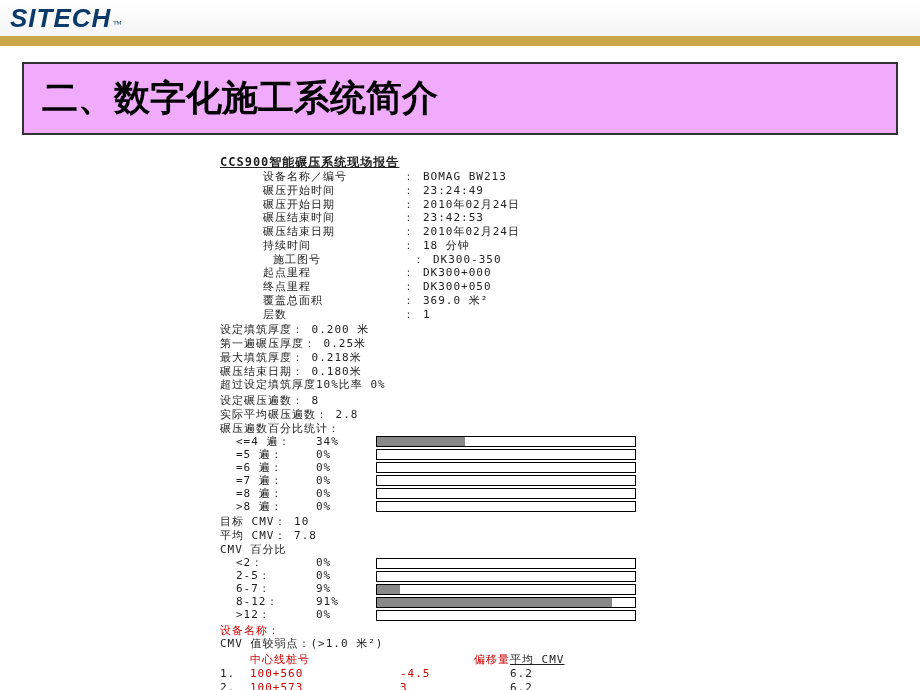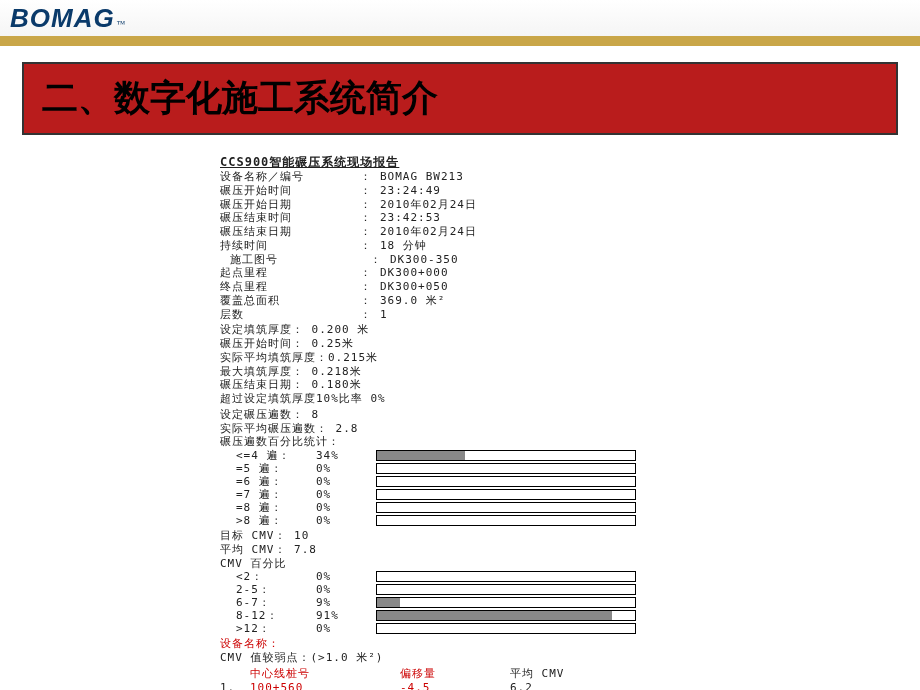--- a/index.html
+++ b/index.html
@@ -26,64 +26,64 @@
     left: 0; right: 0; bottom: -10px; height: 4px;
     background: #c9a648;
   }
   .logo { display: flex; align-items: baseline; }
   .logo-main { font-family: Arial, sans-serif; font-size: 26px; font-weight: bold; font-style: italic; color: #0a3a6a; letter-spacing: 1px; }
   .logo-tm { font-size: 9px; color: #0a3a6a; margin-left: 2px; vertical-align: top; }
   .slide-title-box {
     margin: 20px 22px 6px 22px;
     border: 2px solid #333;
     padding: 10px 18px;
-    background: #b91c1c;
+    background: #f0abfc;
   }
   .slide-title {
     font-size: 36px;
     font-weight: bold;
     font-family: "SimSun", serif;
   }
   .report {
     margin: 0 auto;
     width: 480px;
     font-size: 11px;
     line-height: 1.25;
     letter-spacing: 1px;
     color: #222;
   }
   .report-title { font-weight: bold; text-decoration: underline; font-size: 12px; margin-top: 20px; }
   .kv { display: flex; }
-  .kv .k { width: 140px; }
+  .kv .k { width: 140px; margin-left: 43px; }
   .kv .c { width: 20px; }
   .kv .v { flex: 1; }
   .indent { padding-left: 10px; }
   .section { margin-top: 2px; }
   .barrow { display: flex; align-items: center; height: 13px; margin-left: 16px; }
   .barrow .lbl { width: 80px; }
   .barrow .pct { width: 60px; }
   .barrow .track { width: 260px; height: 11px; border: 1px solid #000; position: relative; }
   .barrow .fill { position: absolute; left: 0; top: 0; bottom: 0; background: #888; }
   .weak-table { margin-top: 2px; }
   .weak-head, .weak-row { display: flex; }
   .weak-head .col1, .weak-row .col0 { width: 30px; }
   .weak-head .col1h { width: 150px; color: #c00; }
-  .weak-head .col2h { width: 110px; color: #c00; }
-  .weak-head .col3h { width: 110px; }
+  .weak-head .col2h { width: 110px; color: #c00; text-align: right; }
+  .weak-head .col3h { width: 110px; text-decoration: underline; }
   .weak-row .col1 { width: 150px; color: #c00; }
   .weak-row .col2 { width: 110px; color: #c00; }
   .weak-row .col3 { width: 110px; }
   .mono { font-family: "SimSun", monospace; }
 </style>
 </head>
 <body>
 
 <div class="header">
   <div class="logo">
-    <span class="logo-main">BOMAG</span>
+    <span class="logo-main">SITECH</span>
     <span class="logo-tm">™</span>
   </div>
 </div>
 
 <div class="slide-title-box">
   <div class="slide-title">二、数字化施工系统简介</div>
 </div>
 
 <div class="report mono">
   <div class="report-title">CCS900智能碾压系统现场报告</div>
@@ -141,22 +141,21 @@
       </div>
       <div class="kv">
         <span class="k">层数</span>
         <span class="c">：</span>
         <span class="v">1</span>
       </div>
     </div>
 
   <div class="section" id="thickness-block">
       <div>设定填筑厚度：   0.200 米</div>
-      <div>碾压开始时间： 0.25米</div>
-      <div>实际平均填筑厚度：0.215米</div>
+      <div>第一遍碾压厚度： 0.25米</div>
       <div>最大填筑厚度：   0.218米</div>
       <div>碾压结束日期：   0.180米</div>
       <div>超过设定填筑厚度10%比率   0%</div>
     </div>
 
   <div class="section">设定碾压遍数：  8</div>
   <div>实际平均碾压遍数：     2.8</div>
   <div>碾压遍数百分比统计：</div>
   <div id="pass-bars">
       <div class="barrow">

